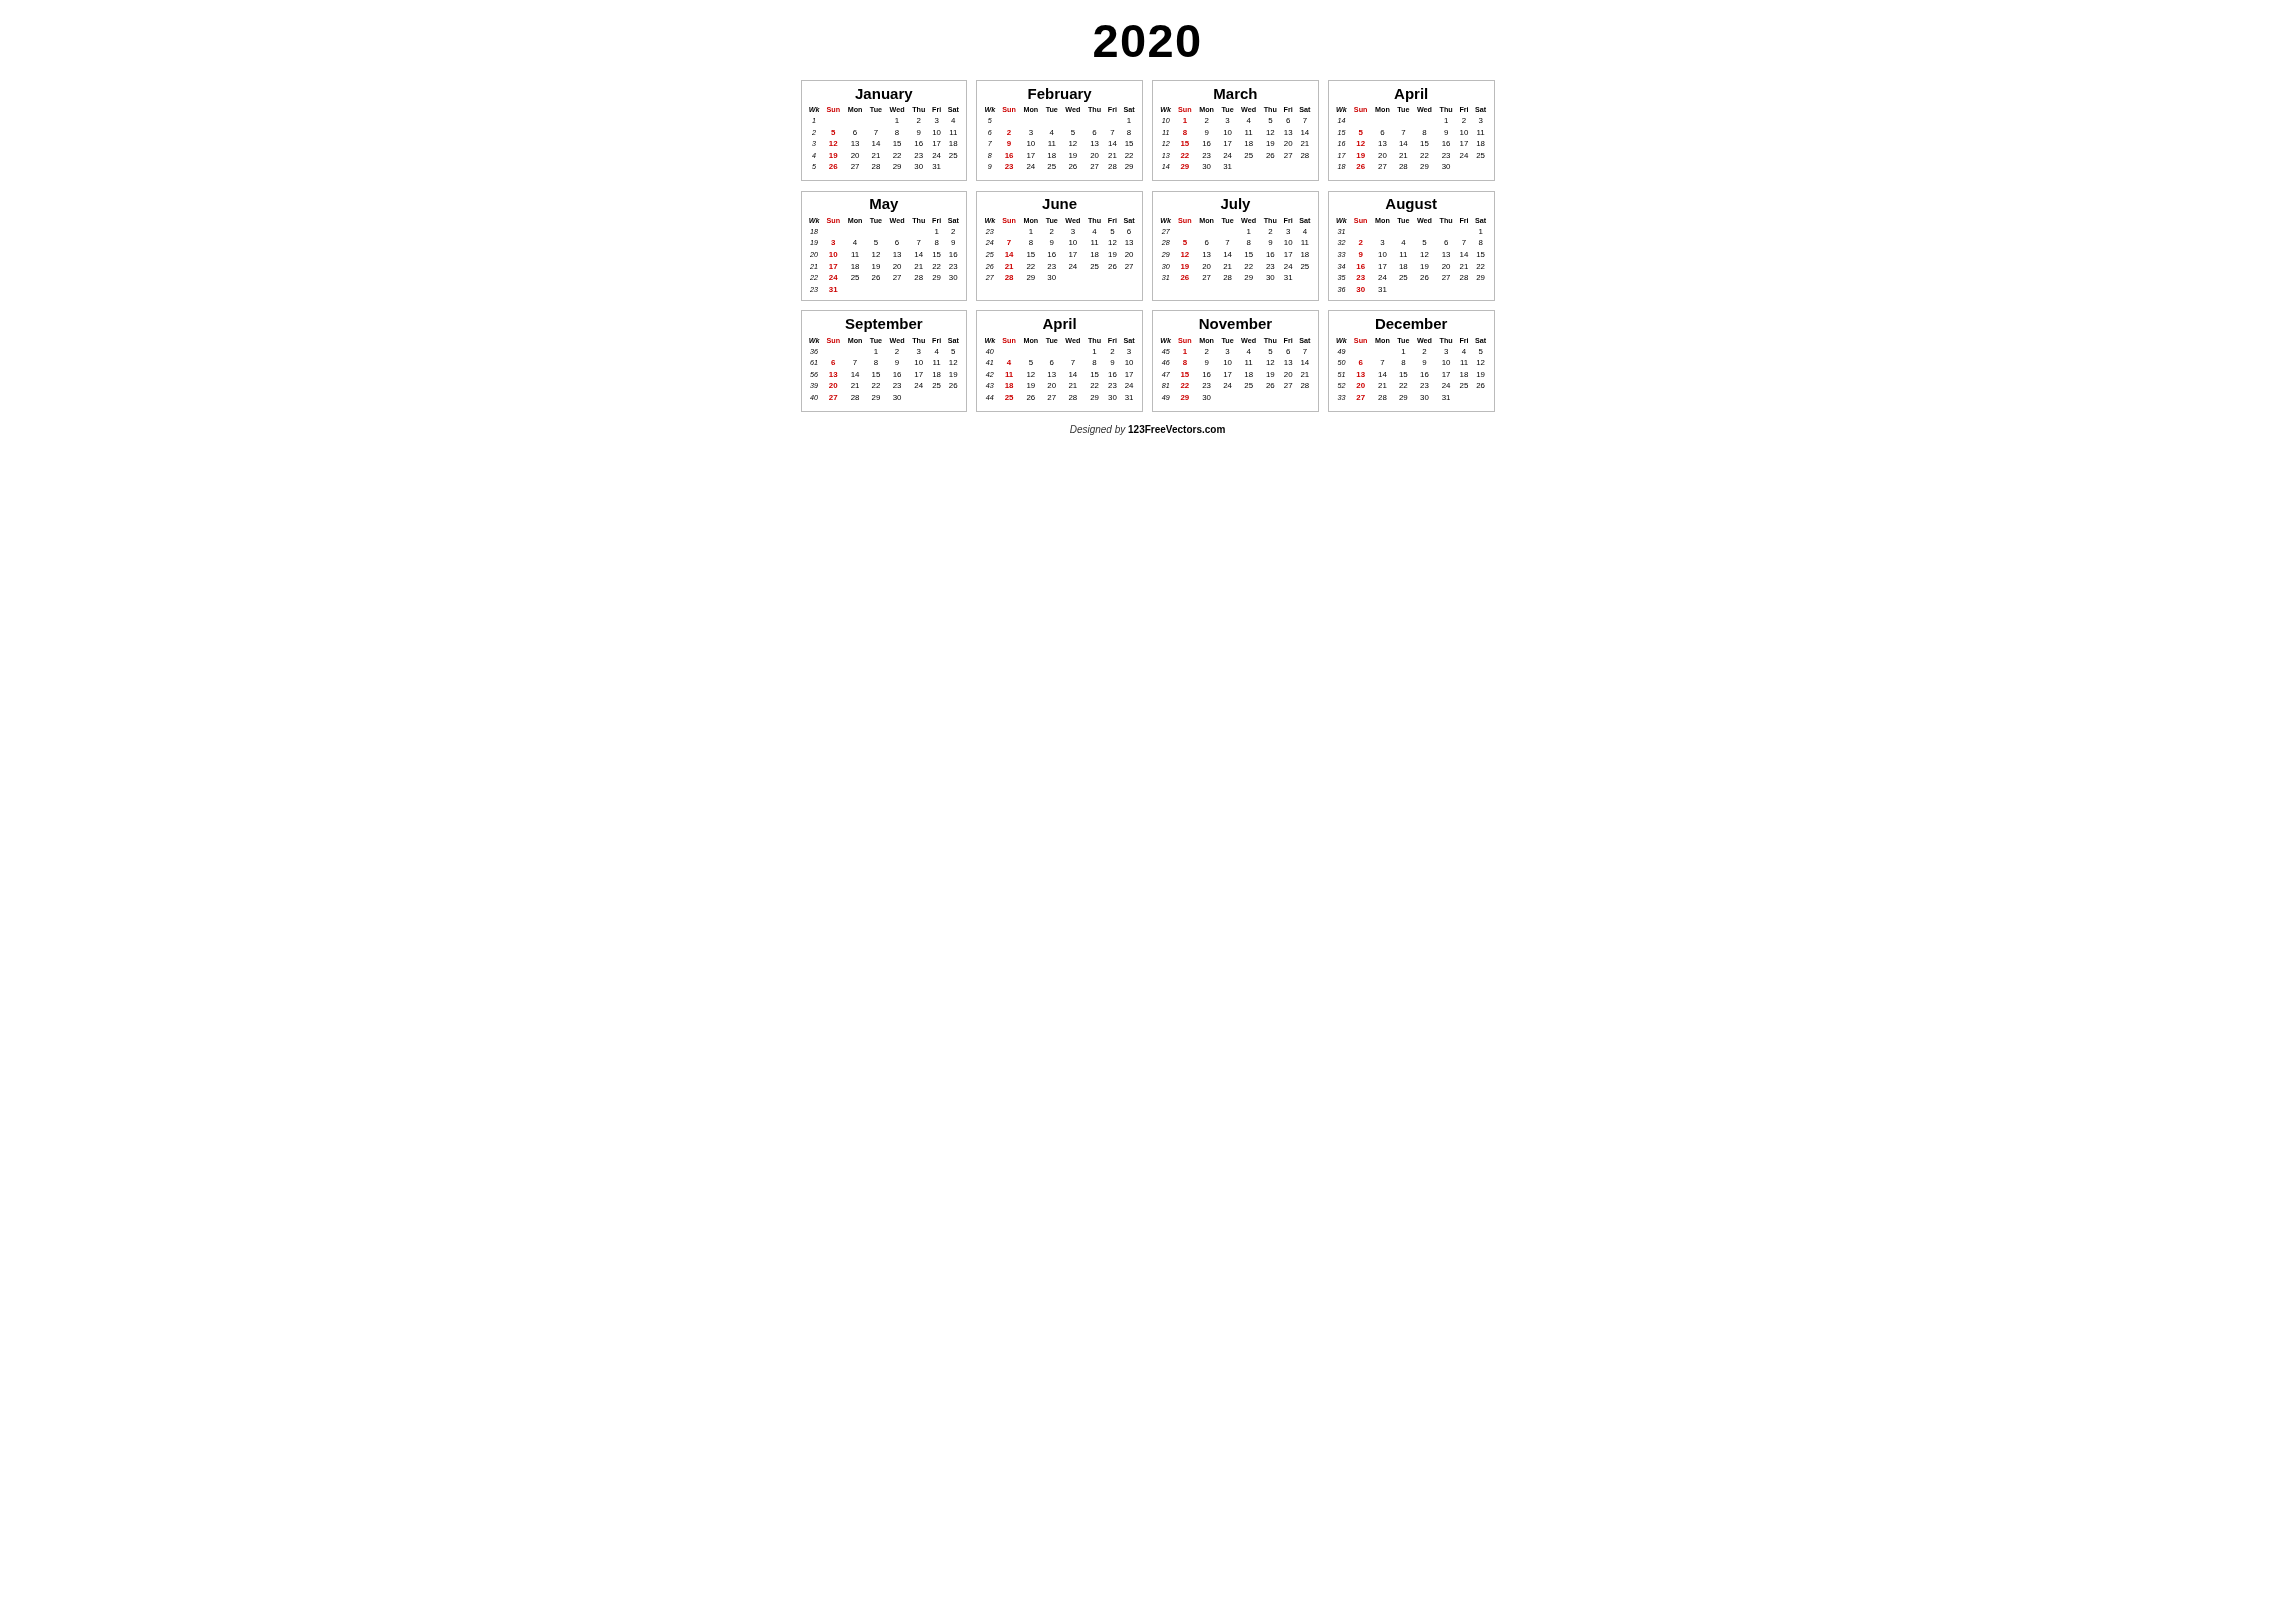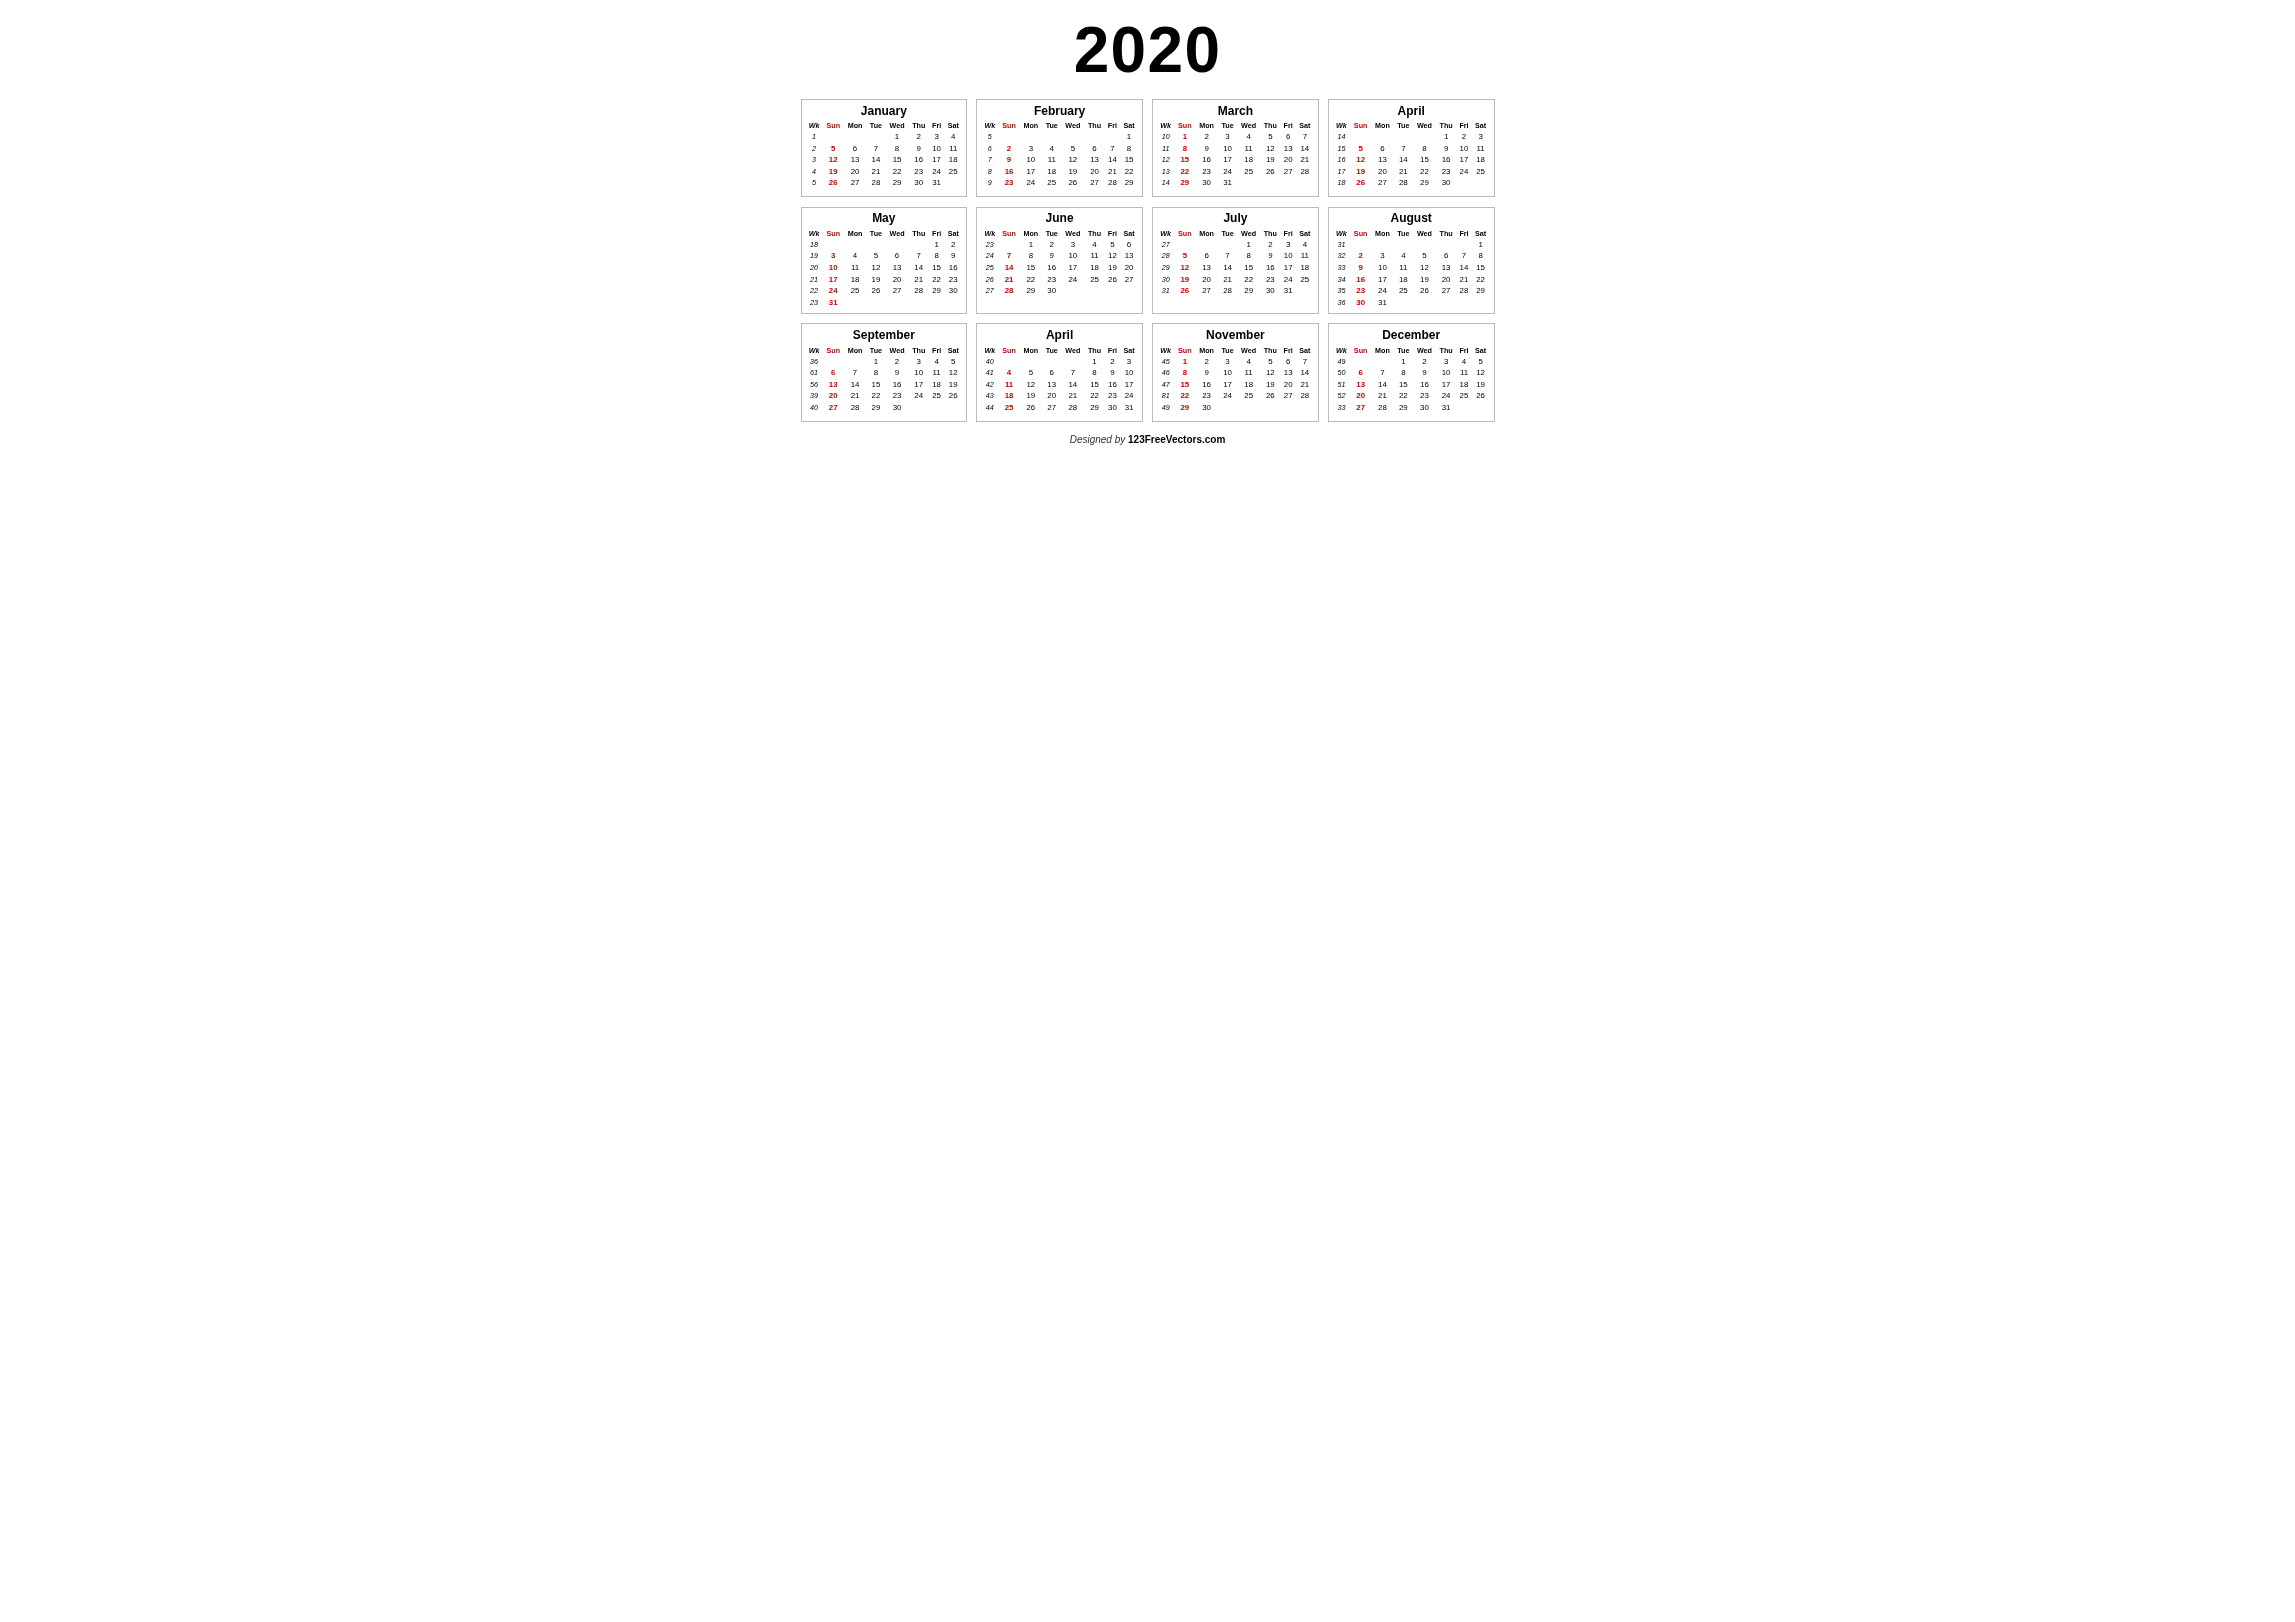--- a/index.html
+++ b/index.html
@@ -5,38 +5,38 @@
     * { margin: 0; padding: 0; box-sizing: border-box; }
     body {
       background: #fff;
       font-family: Arial, sans-serif;
       width: 720px;
       margin: 0 auto;
       padding: 13px;
     }
     .year-title {
       text-align: center;
-      font-size: 64px;
+      font-size: 47px;
       font-weight: 900;
       color: #000;
       margin-bottom: 11.8px;
       letter-spacing: 1.3px;
     }
     .calendar-grid {
       display: grid;
       grid-template-columns: repeat(4, 1fr);
       gap: 9.2px;
     }
     .month-block {
       border: 1px solid #bbb;
       padding: 3.9px 3.9px 5.2px 3.9px;
     }
     .month-title {
       text-align: center;
-      font-size: 12px;
+      font-size: 15px;
       font-weight: 900;
       color: #000;
       margin-bottom: 2.6px;
     }
     .month-table {
       width: 100%;
       border-collapse: collapse;
       font-size: 7.9px;
     }
     .month-table th {

